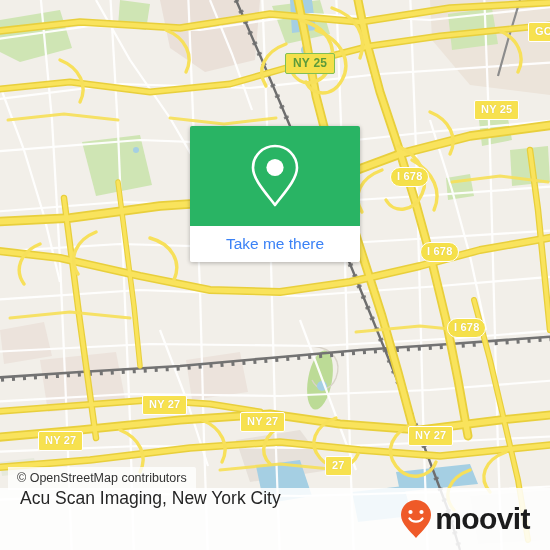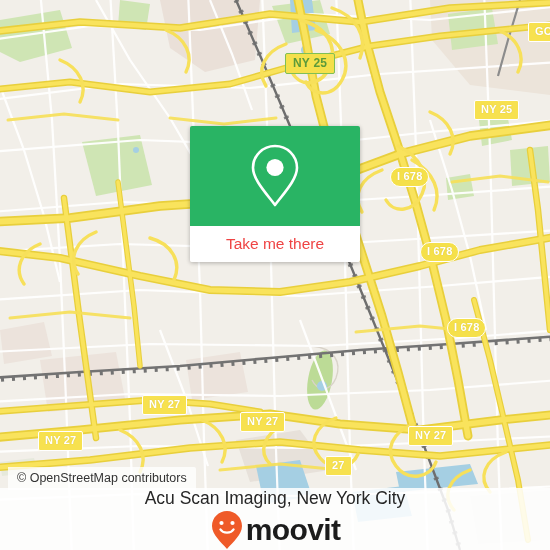--- a/index.html
+++ b/index.html
@@ -26,34 +26,34 @@
   .shield-ny25-dark{background:#f4e04b;border:1.5px solid #7fbf55;color:#5c9b3a;
              font-size:12px;padding:3px 7px 4px;border-radius:2px;text-shadow:none;}
 
   
   #popup{position:absolute;left:190px;top:126px;width:170px;
          box-shadow:0 1px 4px rgba(0,0,0,.28);border-radius:2px;}
   #popup-head{height:100px;background:#29b464;border-radius:2px 2px 0 0;
               display:flex;align-items:center;justify-content:center;}
   #popup-foot{height:36px;background:#ffffff;border-radius:0 0 2px 2px;
               display:flex;align-items:center;justify-content:center;
-              color:#ef4444;font-size:15.5px;}
+              color:#3b82f6;font-size:15.5px;}
   #popup-tail{position:absolute;left:50%;top:136px;margin-left:-11px;
               width:0;height:0;border-left:11px solid transparent;
               border-right:11px solid transparent;border-top:12px solid #ffffff;
               filter:drop-shadow(0 1px 1px rgba(0,0,0,.18));}
 
   
   #osm{position:absolute;left:8px;top:467px;background:rgba(255,255,255,.78);
        padding:4px 9px 5px 9px;font-size:12.5px;color:#333;border-radius:0 2px 0 0;}
 
   
   #bottombar{position:absolute;left:0;bottom:0;width:550px;height:62px;
-             background:rgba(255,255,255,.86);display:flex;align-items:center;
-             justify-content:space-between;padding:0 20px;box-sizing:border-box;flex-direction:column;}
+             background:rgba(255,255,255,.86);display:flex;
+             justify-content:space-between;padding:0 20px;box-sizing:border-box;}
   #place{font-size:17.5px;color:#262626;}
   #brand{display:flex;align-items:center;gap:2px;}
   #brand-word{font-size:30px;color:#1c1c1c;font-weight:bold;letter-spacing:-0.6px;}
 </style>
 </head>
 <body>
 
 <div id="app">
 
   <div id="map">

